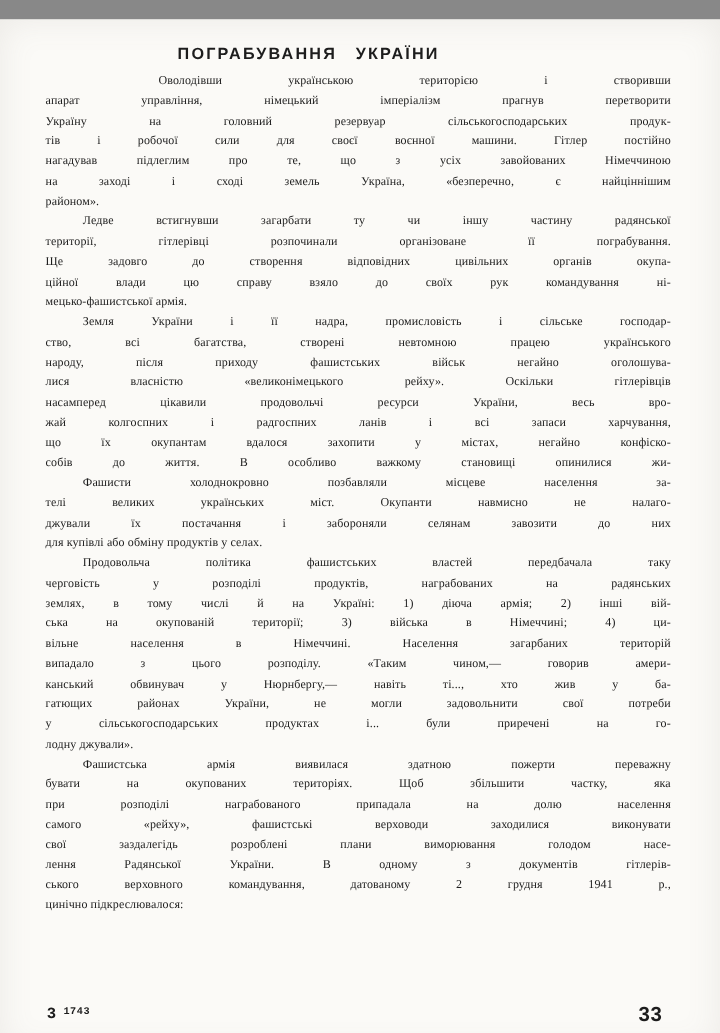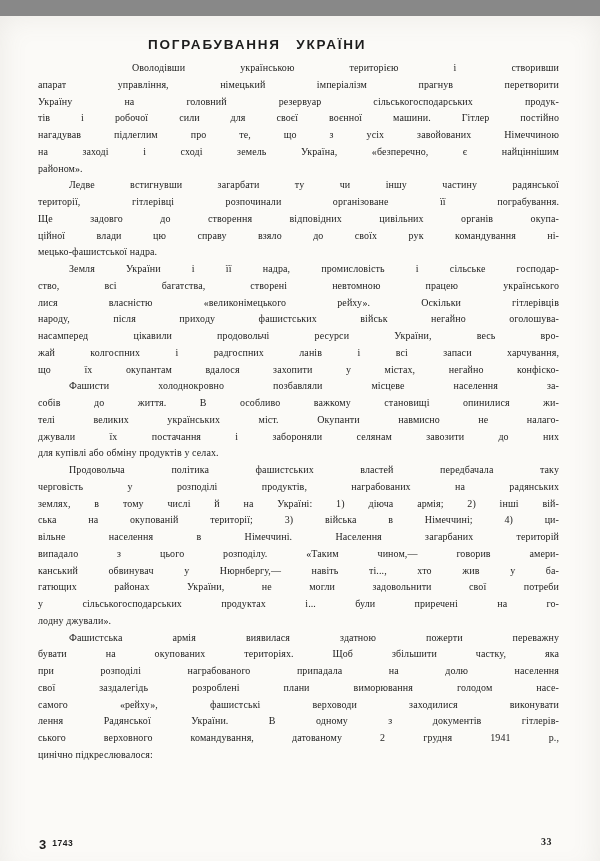--- a/index.html
+++ b/index.html
@@ -39,32 +39,32 @@
     text-align: justify;
     text-align-last: justify;
   }
   .line.last { text-align-last: left; }
   .line.p-first { padding-left: 31px; }
   .paragraph.wide .line.p-first { padding-left: 94px; }
   .footer-sig {
     position: absolute;
     left: 39px;
     top: 819px;
-    font-family: Liberation Sans, sans-serif;
+    font-family: Liberation Mono, monospace;
     font-weight: bold;
   }
   .sig-num { font-size: 13px; }
   .sig-code { font-size: 8.5px; margin-left: 6px; vertical-align: 3px; letter-spacing: 0.5px; }
   .page-number {
     position: absolute;
     top: 820px;
     right: 48px;
-    font-family: Liberation Serif, serif;
+    font-family: Liberation Sans, sans-serif;
     font-weight: bold;
-    font-size: 10px;
+    font-size: 17px;
     letter-spacing: 0.5px;
   }
 </style>
 </head>
 <body>
 
 <div class="page">
 
   <div class="heading">ПОГРАБУВАННЯ УКРАЇНИ</div>
 
@@ -76,56 +76,56 @@
         <div class="line">тів і робочої сили для своєї воєнної машини. Гітлер постійно</div>
         <div class="line">нагадував підлеглим про те, що з усіх завойованих Німеччиною</div>
         <div class="line">на заході і сході земель Україна, «безперечно, є найціннішим</div>
         <div class="line last">районом».</div>
       </div>
       <div class="paragraph">
         <div class="line p-first">Ледве встигнувши загарбати ту чи іншу частину радянської</div>
         <div class="line">території, гітлерівці розпочинали організоване її пограбування.</div>
         <div class="line">Ще задовго до створення відповідних цивільних органів окупа-</div>
         <div class="line">ційної влади цю справу взяло до своїх рук командування ні-</div>
-        <div class="line last">мецько-фашистської надра.</div>
+        <div class="line last">мецько-фашистської армія.</div>
       </div>
       <div class="paragraph">
         <div class="line p-first">Земля України і її надра, промисловість і сільське господар-</div>
         <div class="line">ство, всі багатства, створені невтомною працею українського</div>
+        <div class="line">народу, після приходу фашистських військ негайно оголошува-</div>
         <div class="line">лися власністю «великонімецького рейху». Оскільки гітлерівців</div>
-        <div class="line">народу, після приходу фашистських військ негайно оголошува-</div>
         <div class="line">насамперед цікавили продовольчі ресурси України, весь вро-</div>
         <div class="line">жай колгоспних і радгоспних ланів і всі запаси харчування,</div>
         <div class="line">що їх окупантам вдалося захопити у містах, негайно конфіско-</div>
       </div>
       <div class="paragraph">
+        <div class="line">собів до життя. В особливо важкому становищі опинилися жи-</div>
         <div class="line p-first">Фашисти холоднокровно позбавляли місцеве населення за-</div>
-        <div class="line">собів до життя. В особливо важкому становищі опинилися жи-</div>
         <div class="line">телі великих українських міст. Окупанти навмисно не налаго-</div>
         <div class="line">джували їх постачання і забороняли селянам завозити до них</div>
         <div class="line last">для купівлі або обміну продуктів у селах.</div>
       </div>
       <div class="paragraph">
         <div class="line p-first">Продовольча політика фашистських властей передбачала таку</div>
         <div class="line">черговість у розподілі продуктів, награбованих на радянських</div>
         <div class="line">землях, в тому числі й на Україні: 1) діюча армія; 2) інші вій-</div>
         <div class="line">ська на окупованій території; 3) війська в Німеччині; 4) ци-</div>
         <div class="line">вільне населення в Німеччині. Населення загарбаних територій</div>
         <div class="line">випадало з цього розподілу. «Таким чином,— говорив амери-</div>
         <div class="line">канський обвинувач у Нюрнбергу,— навіть ті..., хто жив у ба-</div>
         <div class="line">гатющих районах України, не могли задовольнити свої потреби</div>
         <div class="line">у сільськогосподарських продуктах і... були приречені на го-</div>
         <div class="line last">лодну джували».</div>
       </div>
       <div class="paragraph">
         <div class="line p-first">Фашистська армія виявилася здатною пожерти переважну</div>
         <div class="line">бувати на окупованих територіях. Щоб збільшити частку, яка</div>
         <div class="line">при розподілі награбованого припадала на долю населення</div>
+        <div class="line">самого «рейху», фашистські верховоди заходилися виконувати</div>
         <div class="line">свої заздалегідь розроблені плани виморювання голодом насе-</div>
-        <div class="line">самого «рейху», фашистські верховоди заходилися виконувати</div>
         <div class="line">лення Радянської України. В одному з документів гітлерів-</div>
         <div class="line">ського верховного командування, датованому 2 грудня 1941 р.,</div>
         <div class="line last">цинічно підкреслювалося:</div>
       </div>
     </div>
 
   <div class="footer-sig">
     <span class="sig-num">3</span><span class="sig-code">1743</span>
   </div>
 

